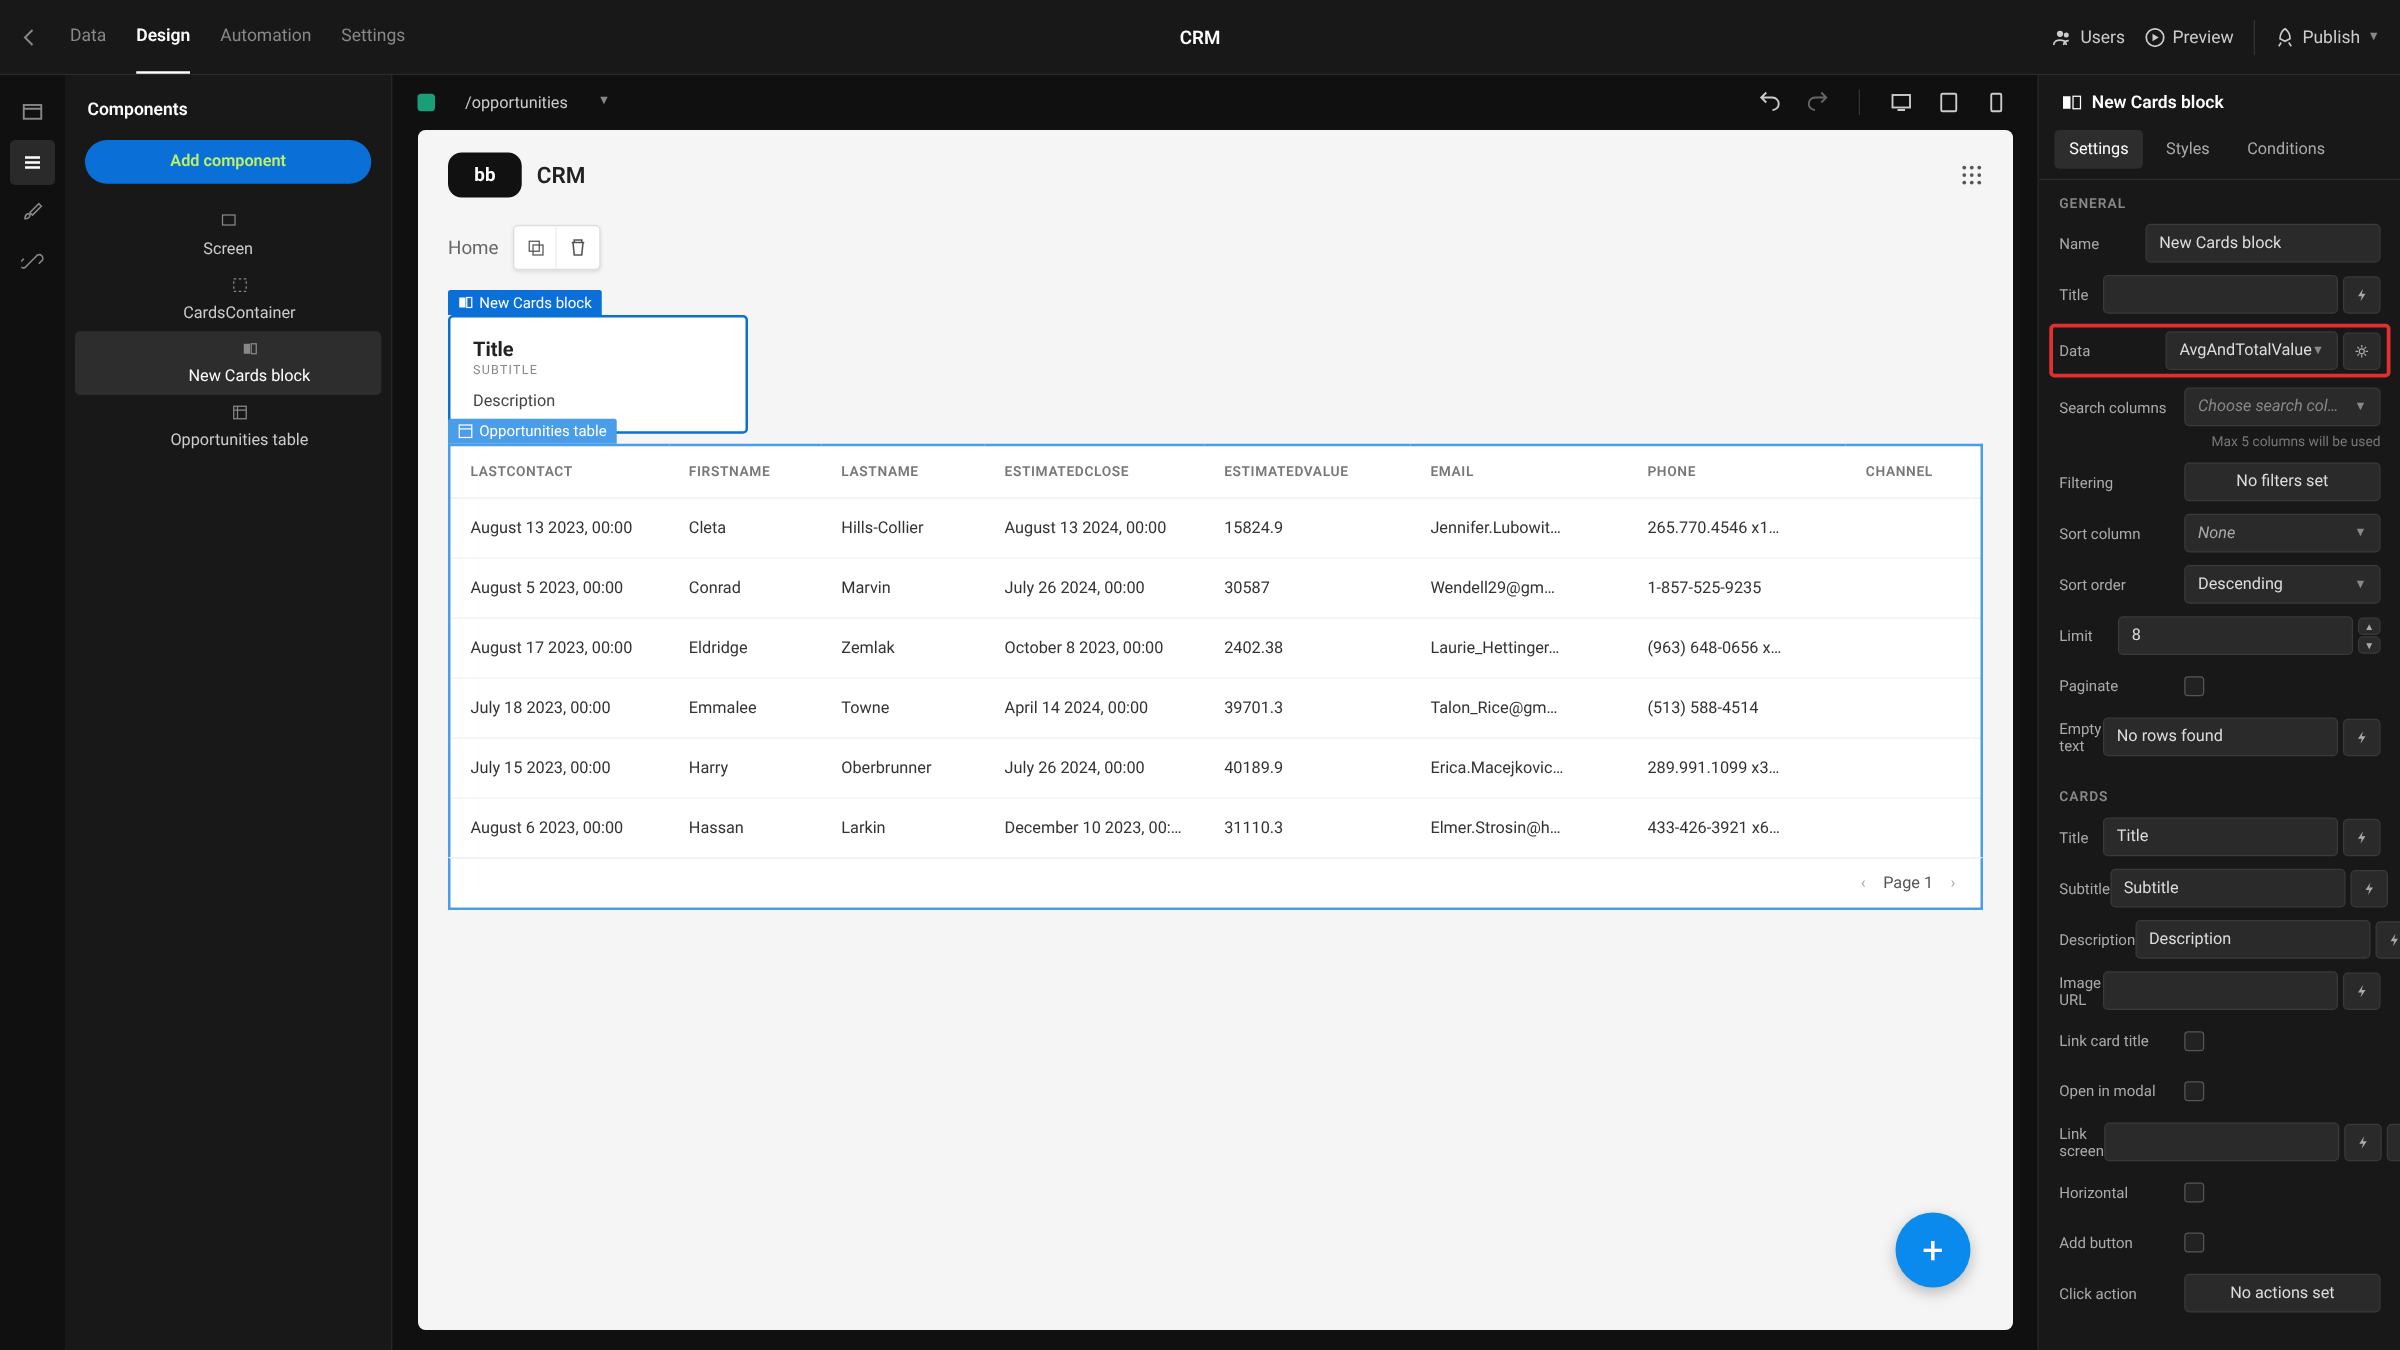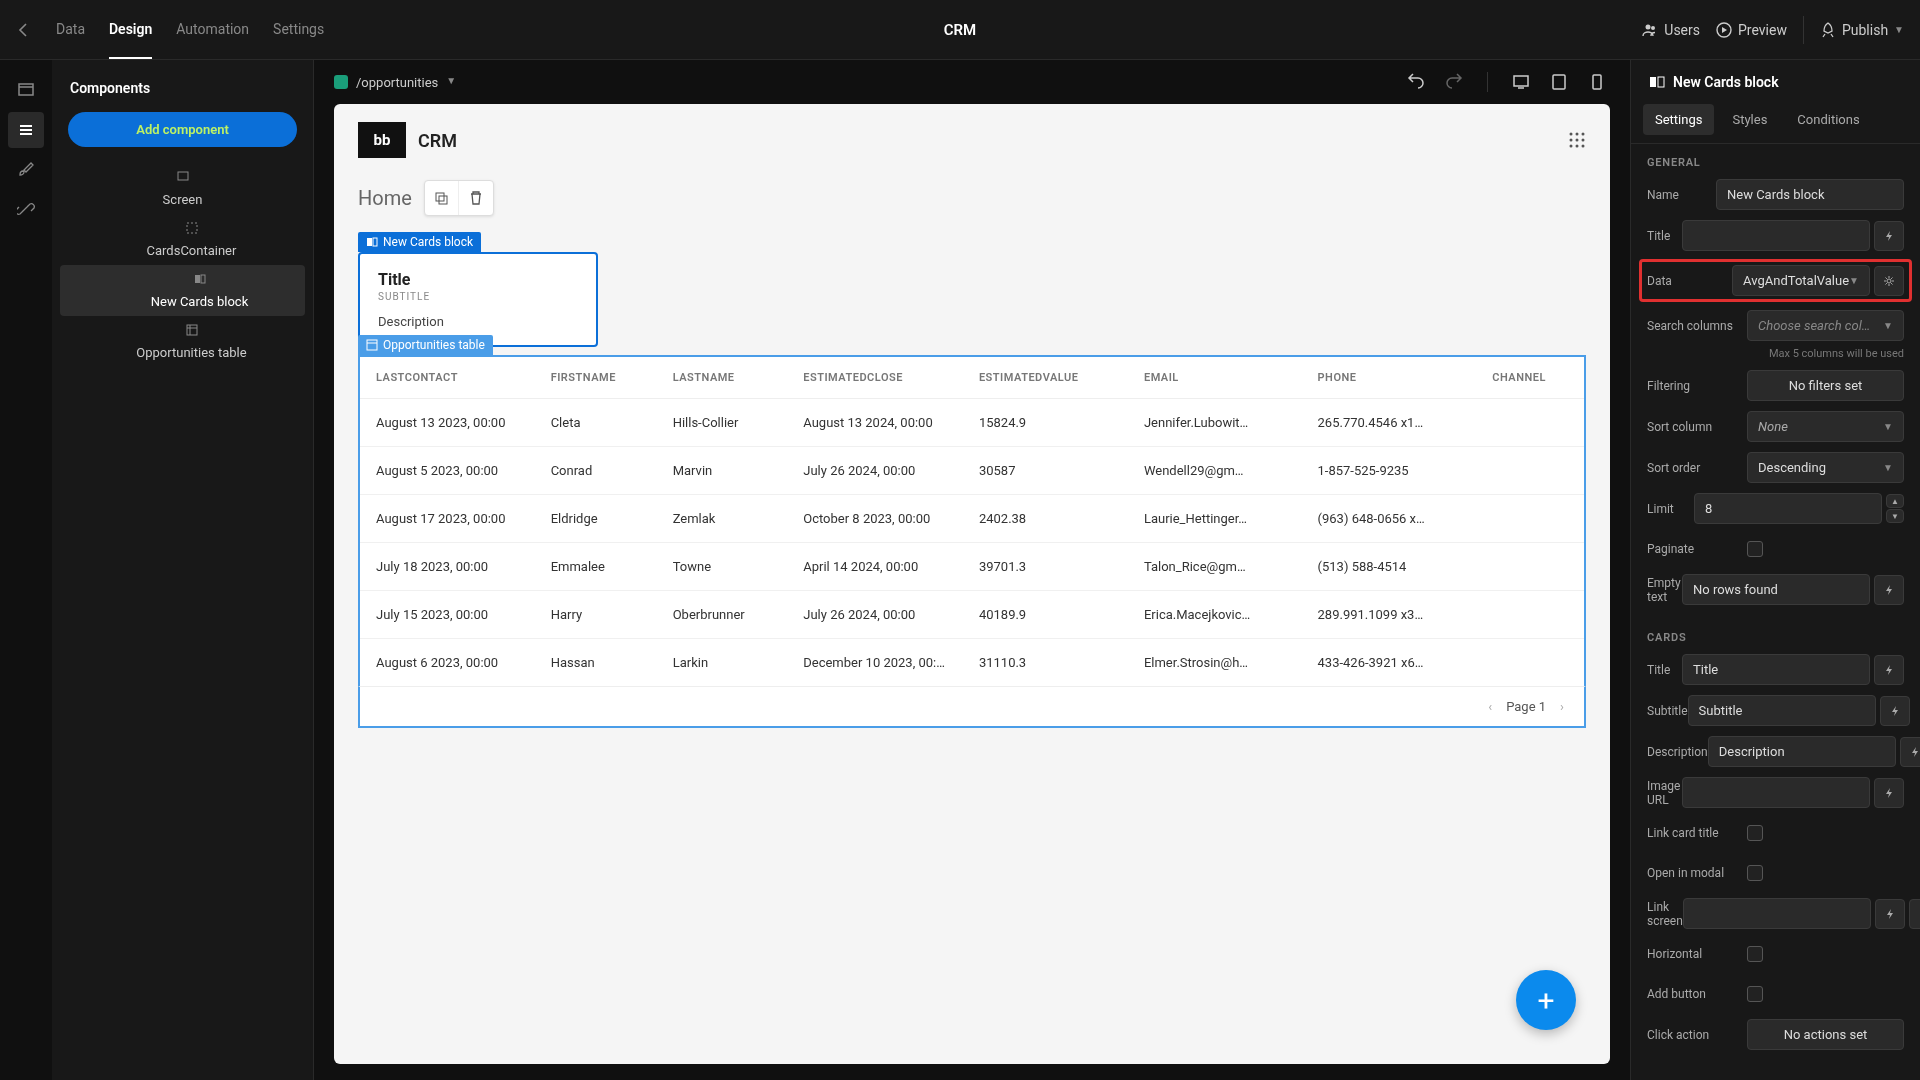--- a/index.html
+++ b/index.html
@@ -31,37 +31,37 @@
 .leftpanel .tree { flex:1; }
 .leftpanel .tree-item { display:flex; align-items:center; gap:8px; padding:7px 10px; color:#ccc; cursor:pointer; border-radius:4px; font-size:13px;flex-direction:column; }
 .leftpanel .tree-item.selected { background:#2d2d2d; color:#fff; }
 .leftpanel .tree-item .ticon { width:14px; height:14px; display:inline-flex; align-items:center; justify-content:center; color:#888; }
 .leftpanel .tree-item.indent1 { padding-left:28px; }
 .leftpanel .tree-item.indent2 { padding-left:44px; }
 
 
 .center { flex:1; display:flex; flex-direction:column; background:#101010; }
 .center-top { height:44px; display:flex; align-items:center; padding:0 20px; gap:12px; }
-.center-top .page-chip { display:flex; align-items:flex-start; gap:8px; color:#ccc; cursor:pointer; }
+.center-top .page-chip { display:flex; align-items:flex-start; gap:24px; color:#ccc; cursor:pointer; }
 .center-top .page-chip .dot { width:14px; height:14px; background:#1a9e7a; border-radius:3px; }
 .center-top .spacer { flex:1; }
 .center-top .ctrl { color:#666; cursor:pointer; padding:4px; }
 .center-top .ctrl.on { color:#ccc; }
 .center-top .vdiv { width:1px; height:20px; background:#333; margin:0 8px; }
 
 .canvas-wrap { flex:1; padding:0 20px 20px; overflow:auto; }
 .canvas { background:#f5f5f5; border-radius:6px; min-height:960px; position:relative; padding:0; }
 
 .app-header { display:flex; align-items:center; gap:12px; padding:18px 24px; }
-.app-logo { width:48px; height:36px; background:#111; color:#fff; border-radius:0; display:flex; align-items:center; justify-content:center; font-weight:700; font-size:15px; }
+.app-logo { width:59px; height:36px; background:#111; color:#fff; border-radius:11px; display:flex; align-items:center; justify-content:center; font-weight:700; font-size:15px; }
 .app-title { font-size:18px; font-weight:600; color:#222; }
 .app-header .grid-icon { margin-left:auto; color:#555; cursor:pointer; }
 
 .crumb-row { display:flex; align-items:center; gap:12px; padding:4px 24px 12px; }
-.crumb-row .crumb { color:#666; font-size:20px; }
+.crumb-row .crumb { color:#666; font-size:15px; }
 .crumb-actions { display:flex; gap:0; background:#fff; border:1px solid #ddd; border-radius:4px; box-shadow:0 1px 3px rgba(0,0,0,.1); }
 .crumb-actions button { width:34px; height:34px; border:none; background:transparent; cursor:pointer; color:#555; display:flex; align-items:center; justify-content:center; }
 .crumb-actions button:first-child { border-right:1px solid #eee; }
 
 .block-label { position:absolute; background:#0b6fd8; color:#fff; font-size:12px; padding:3px 8px; display:flex; align-items:center; gap:5px; border-radius:2px 2px 0 0; z-index:2; }
 .block-label.light { background:#4a9de8; }
 
 .cards-block { margin:24px 24px 0; position:relative; }
 .card-preview { width:240px; background:#fff; border:2px solid #0b6fd8; border-radius:4px; padding:16px 18px; }
 .card-preview h4 { font-size:16px; font-weight:700; color:#222; margin-bottom:2px; }

